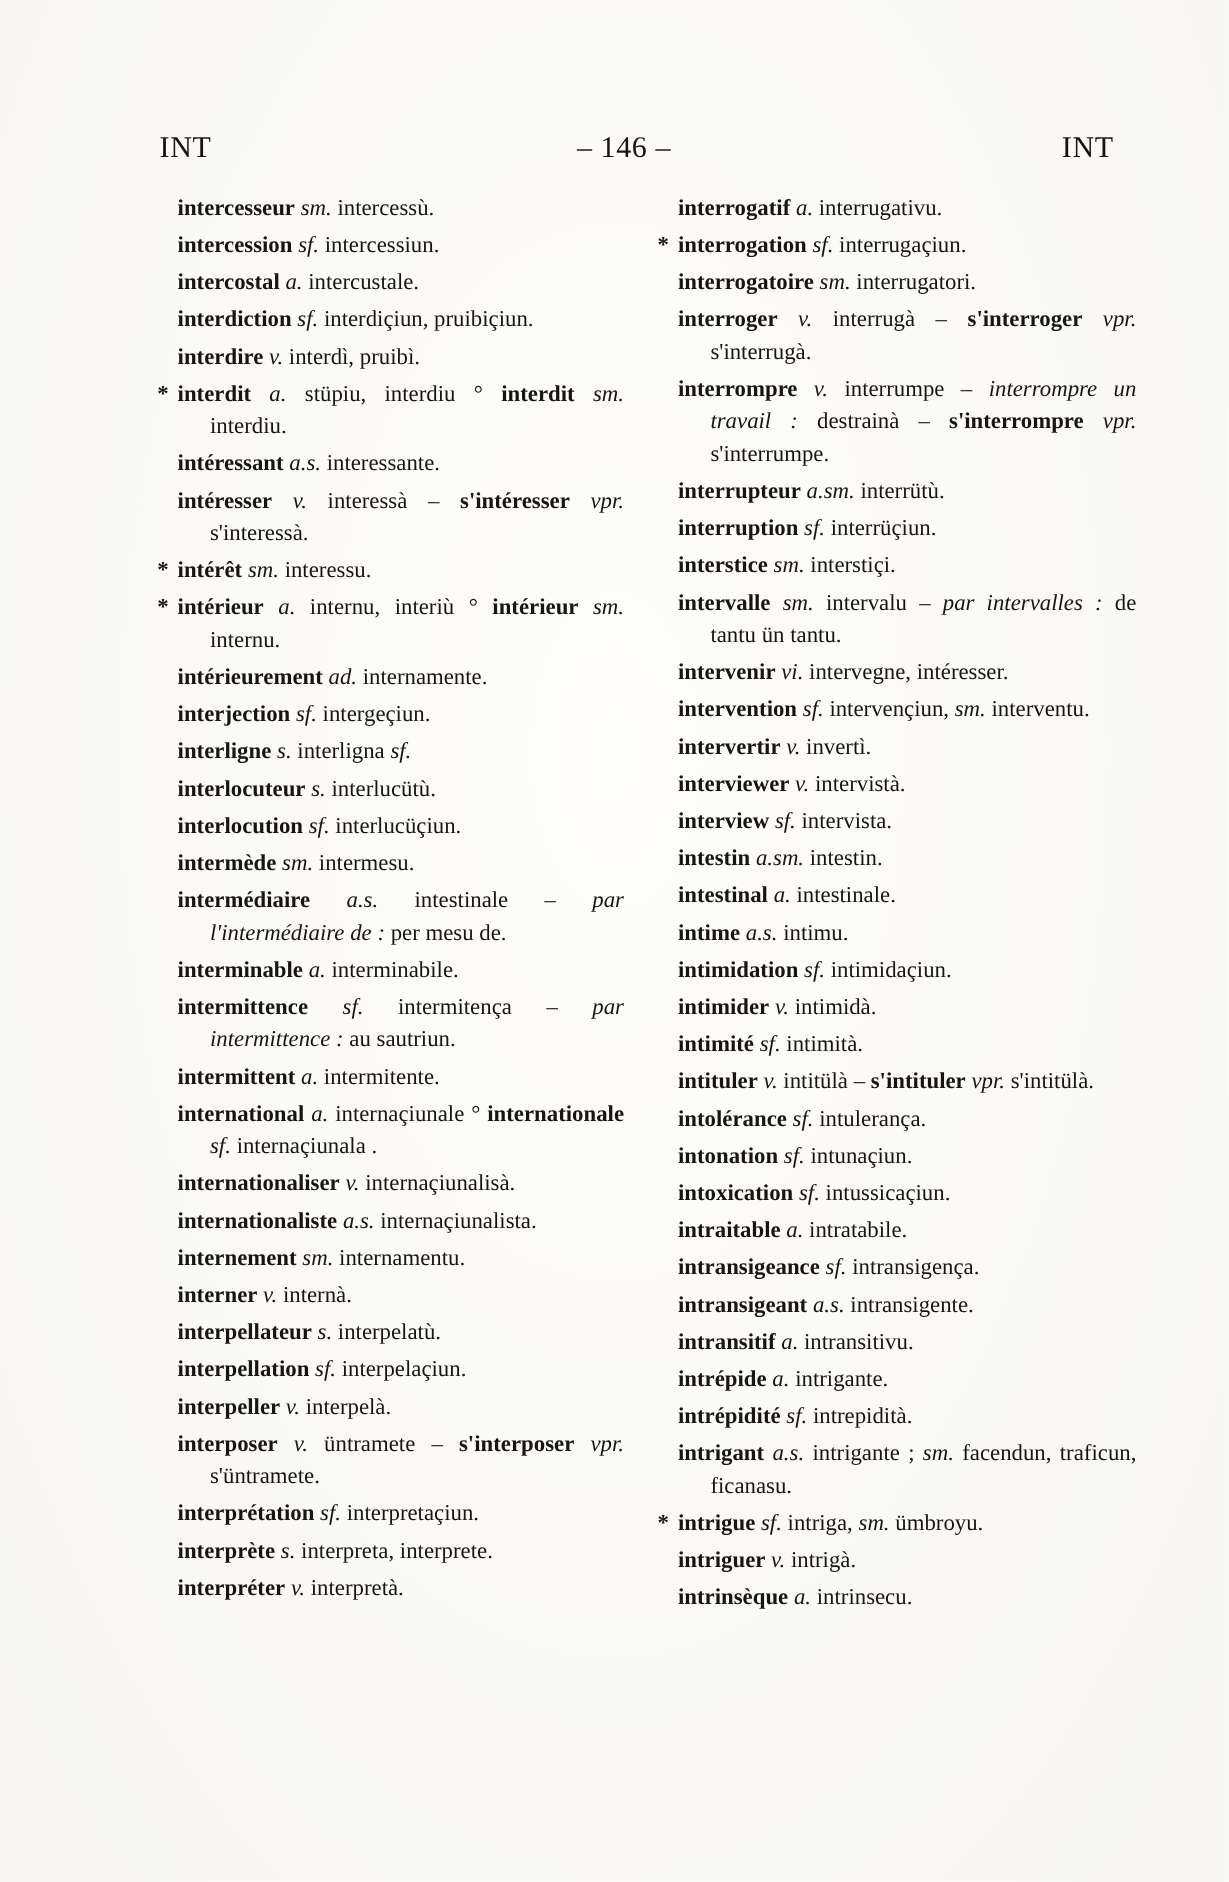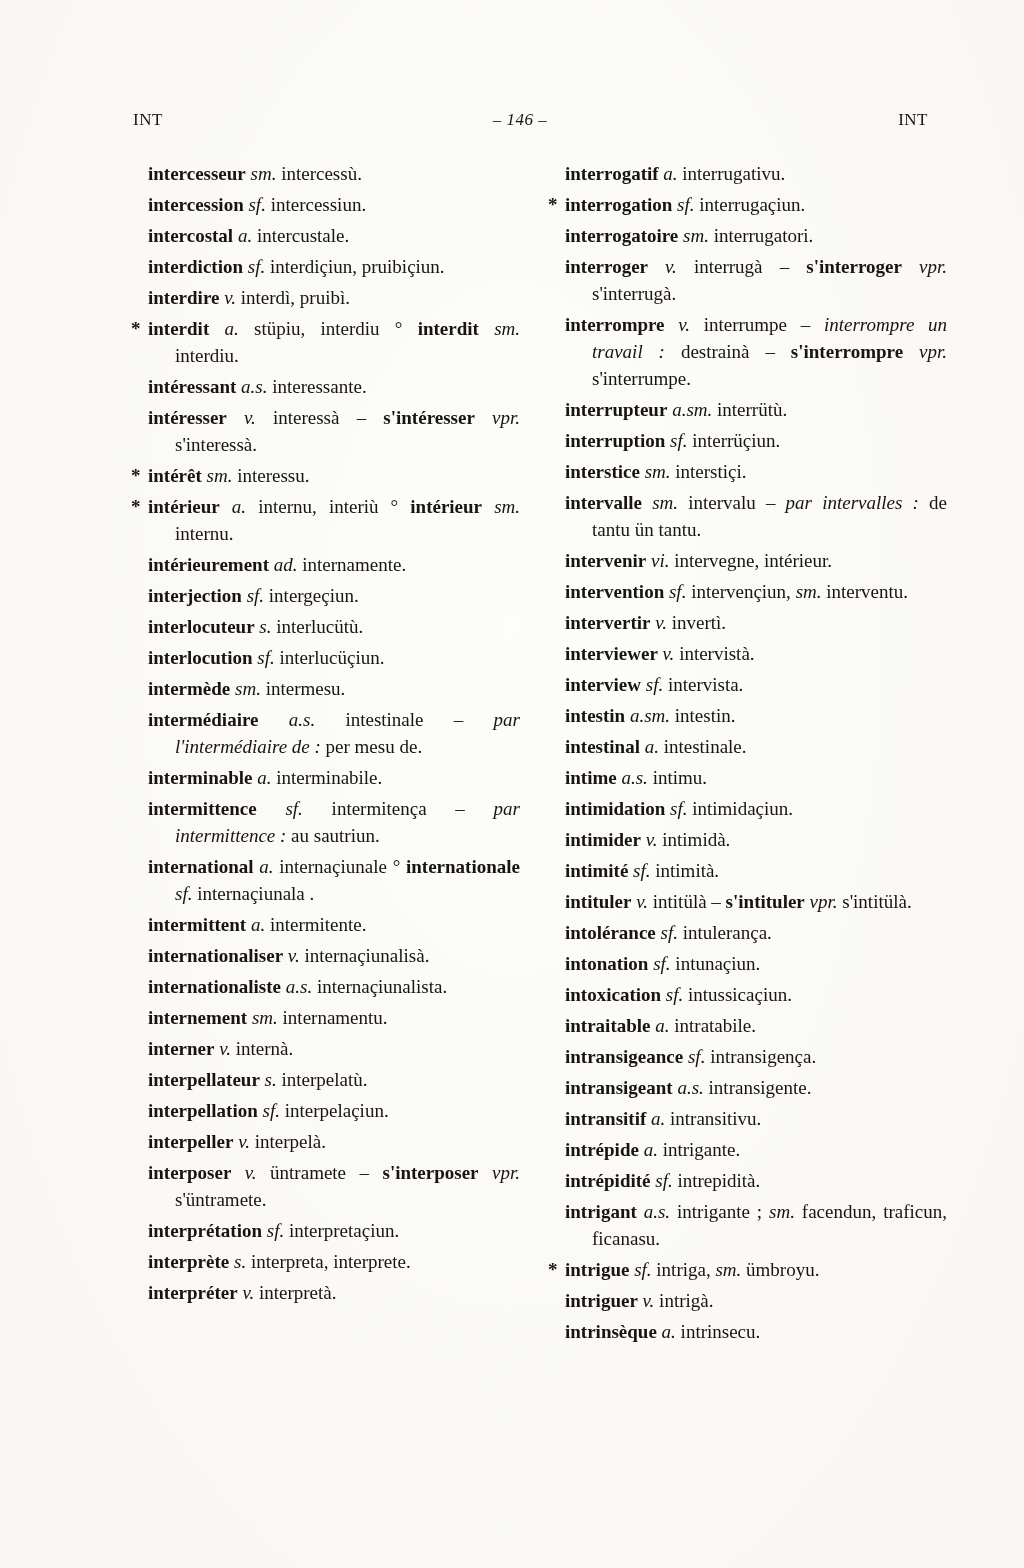--- a/index.html
+++ b/index.html
@@ -18,26 +18,26 @@
       radial-gradient(ellipse at 50% 40%, rgba(255,255,255,0.6), rgba(0,0,0,0.015)),
       #fbfaf7;
     color: #171411;
   }
   .page-header {
     position: absolute;
     top: 110px;
     left: 0;
     width: 100%;
     height: 32px;
-    font-size: 17px;
+    font-size: 25px;
     letter-spacing: 0.5px;
   }
   .hdr { position: absolute; white-space: nowrap; }
   .hdr.left   { left: 133px; }
-  .hdr.center { left: 50%; margin-left: 8px; transform: translateX(-50%); font-style: italic; }
+  .hdr.center { left: 50%; margin-left: 8px; transform: translateX(-50%); }
   .hdr.right  { right: 96px; }
 
   .col {
     position: absolute;
     top: 160px;
   }
   .col-left  { left: 148px; width: 372px; }
   .col-right { left: 565px; width: 382px; }
 
   .entry {
@@ -76,28 +76,29 @@
         <p class="entry"><span class="run-b">intercostal</span><span class="run-i"> a.</span><span class="run-r"> intercustale.</span></p>
         <p class="entry"><span class="run-b">interdiction</span><span class="run-i"> sf.</span><span class="run-r"> interdiçiun, pruibiçiun.</span></p>
         <p class="entry"><span class="run-b">interdire</span><span class="run-i"> v.</span><span class="run-r"> interdì, pruibì.</span></p>
         <p class="entry"><span class="star">*</span><span class="run-b">interdit</span><span class="run-i"> a.</span><span class="run-r"> stüpiu, interdiu °</span><span class="run-b"> interdit</span><span class="run-i"> sm.</span><span class="run-r"> interdiu.</span></p>
         <p class="entry"><span class="run-b">intéressant</span><span class="run-i"> a.s.</span><span class="run-r"> interessante.</span></p>
         <p class="entry"><span class="run-b">intéresser</span><span class="run-i"> v.</span><span class="run-r"> interessà –</span><span class="run-b"> s'intéresser</span><span class="run-i"> vpr.</span><span class="run-r"> s'interessà.</span></p>
         <p class="entry"><span class="star">*</span><span class="run-b">intérêt</span><span class="run-i"> sm.</span><span class="run-r"> interessu.</span></p>
         <p class="entry"><span class="star">*</span><span class="run-b">intérieur</span><span class="run-i"> a.</span><span class="run-r"> internu, interiù °</span><span class="run-b"> intérieur</span><span class="run-i"> sm.</span><span class="run-r"> internu.</span></p>
         <p class="entry"><span class="run-b">intérieurement</span><span class="run-i"> ad.</span><span class="run-r"> internamente.</span></p>
         <p class="entry"><span class="run-b">interjection</span><span class="run-i"> sf.</span><span class="run-r"> intergeçiun.</span></p>
+        <p class="entry"><span class="run-b">interligne</span><span class="run-i"> s.</span><span class="run-r"> interligna</span><span class="run-i"> sf.</span></p>
         <p class="entry"><span class="run-b">interlocuteur</span><span class="run-i"> s.</span><span class="run-r"> interlucütù.</span></p>
         <p class="entry"><span class="run-b">interlocution</span><span class="run-i"> sf.</span><span class="run-r"> interlucüçiun.</span></p>
         <p class="entry"><span class="run-b">intermède</span><span class="run-i"> sm.</span><span class="run-r"> intermesu.</span></p>
         <p class="entry"><span class="run-b">intermédiaire</span><span class="run-i"> a.s.</span><span class="run-r"> intestinale –</span><span class="run-i"> par l'intermédiaire de :</span><span class="run-r"> per mesu de.</span></p>
         <p class="entry"><span class="run-b">interminable</span><span class="run-i"> a.</span><span class="run-r"> interminabile.</span></p>
         <p class="entry"><span class="run-b">intermittence</span><span class="run-i"> sf.</span><span class="run-r"> intermitença –</span><span class="run-i"> par intermittence :</span><span class="run-r"> au sautriun.</span></p>
+        <p class="entry"><span class="run-b">intermittent</span><span class="run-i"> a.</span><span class="run-r"> intermitente.</span></p>
         <p class="entry"><span class="run-b">international</span><span class="run-i"> a.</span><span class="run-r"> internaçiunale °</span><span class="run-b"> internationale</span><span class="run-i"> sf.</span><span class="run-r"> internaçiunala .</span></p>
-        <p class="entry"><span class="run-b">intermittent</span><span class="run-i"> a.</span><span class="run-r"> intermitente.</span></p>
         <p class="entry"><span class="run-b">internationaliser</span><span class="run-i"> v.</span><span class="run-r"> internaçiunalisà.</span></p>
         <p class="entry"><span class="run-b">internationaliste</span><span class="run-i"> a.s.</span><span class="run-r"> internaçiunalista.</span></p>
         <p class="entry"><span class="run-b">internement</span><span class="run-i"> sm.</span><span class="run-r"> internamentu.</span></p>
         <p class="entry"><span class="run-b">interner</span><span class="run-i"> v.</span><span class="run-r"> internà.</span></p>
         <p class="entry"><span class="run-b">interpellateur</span><span class="run-i"> s.</span><span class="run-r"> interpelatù.</span></p>
         <p class="entry"><span class="run-b">interpellation</span><span class="run-i"> sf.</span><span class="run-r"> interpelaçiun.</span></p>
         <p class="entry"><span class="run-b">interpeller</span><span class="run-i"> v.</span><span class="run-r"> interpelà.</span></p>
         <p class="entry"><span class="run-b">interposer</span><span class="run-i"> v.</span><span class="run-r"> üntramete –</span><span class="run-b"> s'interposer</span><span class="run-i"> vpr.</span><span class="run-r"> s'üntramete.</span></p>
         <p class="entry"><span class="run-b">interprétation</span><span class="run-i"> sf.</span><span class="run-r"> interpretaçiun.</span></p>
         <p class="entry"><span class="run-b">interprète</span><span class="run-i"> s.</span><span class="run-r"> interpreta, interprete.</span></p>
@@ -106,21 +107,21 @@
     <section class="col col-right" id="col-right">
         <p class="entry"><span class="run-b">interrogatif</span><span class="run-i"> a.</span><span class="run-r"> interrugativu.</span></p>
         <p class="entry"><span class="star">*</span><span class="run-b">interrogation</span><span class="run-i"> sf.</span><span class="run-r"> interrugaçiun.</span></p>
         <p class="entry"><span class="run-b">interrogatoire</span><span class="run-i"> sm.</span><span class="run-r"> interrugatori.</span></p>
         <p class="entry"><span class="run-b">interroger</span><span class="run-i"> v.</span><span class="run-r"> interrugà –</span><span class="run-b"> s'interroger</span><span class="run-i"> vpr.</span><span class="run-r"> s'interrugà.</span></p>
         <p class="entry"><span class="run-b">interrompre</span><span class="run-i"> v.</span><span class="run-r"> interrumpe –</span><span class="run-i"> interrompre un travail :</span><span class="run-r"> destrainà –</span><span class="run-b"> s'interrompre</span><span class="run-i"> vpr.</span><span class="run-r"> s'interrumpe.</span></p>
         <p class="entry"><span class="run-b">interrupteur</span><span class="run-i"> a.sm.</span><span class="run-r"> interrütù.</span></p>
         <p class="entry"><span class="run-b">interruption</span><span class="run-i"> sf.</span><span class="run-r"> interrüçiun.</span></p>
         <p class="entry"><span class="run-b">interstice</span><span class="run-i"> sm.</span><span class="run-r"> interstiçi.</span></p>
         <p class="entry"><span class="run-b">intervalle</span><span class="run-i"> sm.</span><span class="run-r"> intervalu –</span><span class="run-i"> par intervalles :</span><span class="run-r"> de tantu ün tantu.</span></p>
-        <p class="entry"><span class="run-b">intervenir</span><span class="run-i"> vi.</span><span class="run-r"> intervegne, intérieur.</span></p>
+        <p class="entry"><span class="run-b">intervenir</span><span class="run-i"> vi.</span><span class="run-r"> intervegne, intéresser.</span></p>
         <p class="entry"><span class="run-b">intervention</span><span class="run-i"> sf.</span><span class="run-r"> intervençiun,</span><span class="run-i"> sm.</span><span class="run-r"> interventu.</span></p>
         <p class="entry"><span class="run-b">intervertir</span><span class="run-i"> v.</span><span class="run-r"> invertì.</span></p>
         <p class="entry"><span class="run-b">interviewer</span><span class="run-i"> v.</span><span class="run-r"> intervistà.</span></p>
         <p class="entry"><span class="run-b">interview</span><span class="run-i"> sf.</span><span class="run-r"> intervista.</span></p>
         <p class="entry"><span class="run-b">intestin</span><span class="run-i"> a.sm.</span><span class="run-r"> intestin.</span></p>
         <p class="entry"><span class="run-b">intestinal</span><span class="run-i"> a.</span><span class="run-r"> intestinale.</span></p>
         <p class="entry"><span class="run-b">intime</span><span class="run-i"> a.s.</span><span class="run-r"> intimu.</span></p>
         <p class="entry"><span class="run-b">intimidation</span><span class="run-i"> sf.</span><span class="run-r"> intimidaçiun.</span></p>
         <p class="entry"><span class="run-b">intimider</span><span class="run-i"> v.</span><span class="run-r"> intimidà.</span></p>
         <p class="entry"><span class="run-b">intimité</span><span class="run-i"> sf.</span><span class="run-r"> intimità.</span></p>

